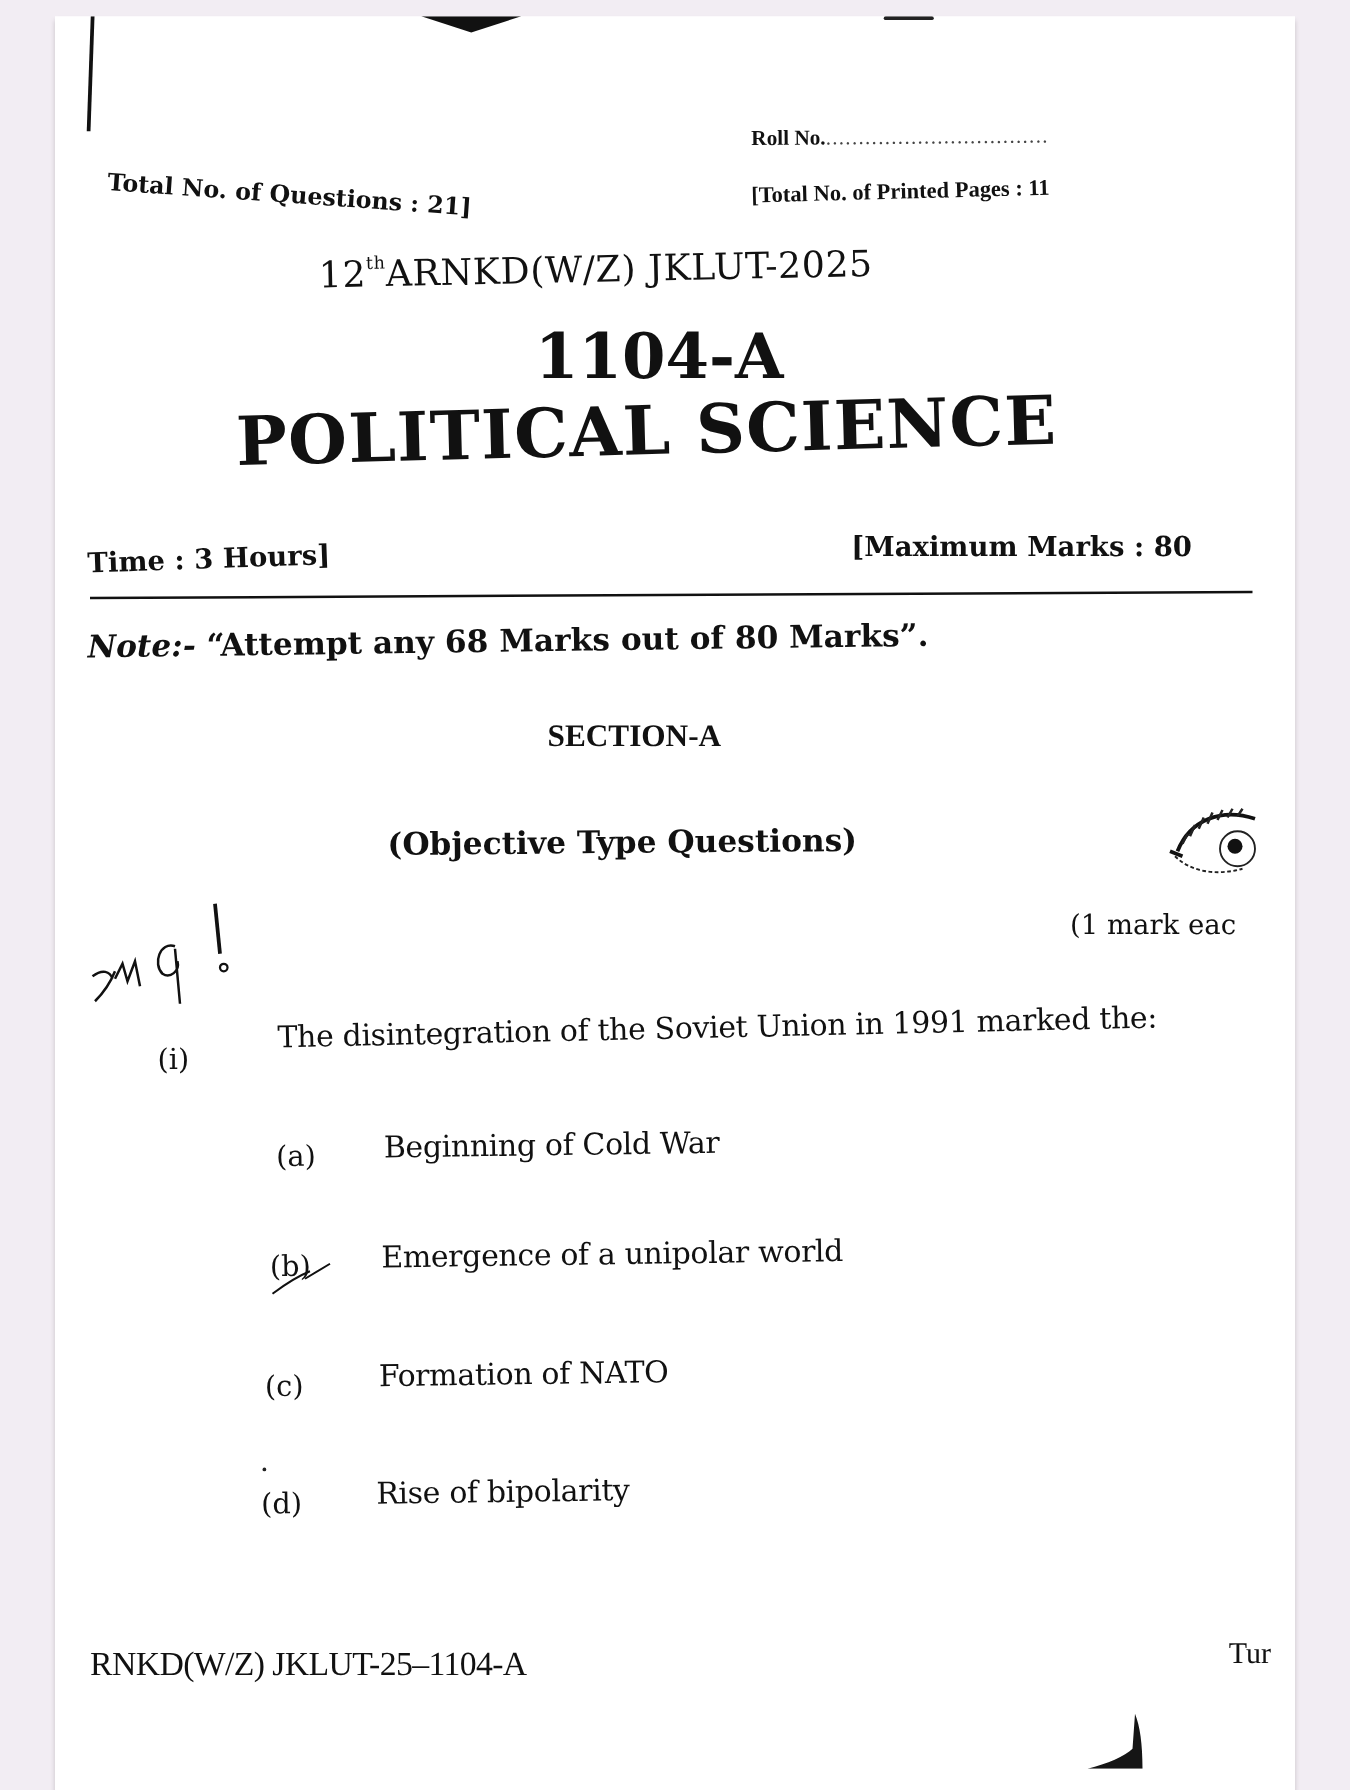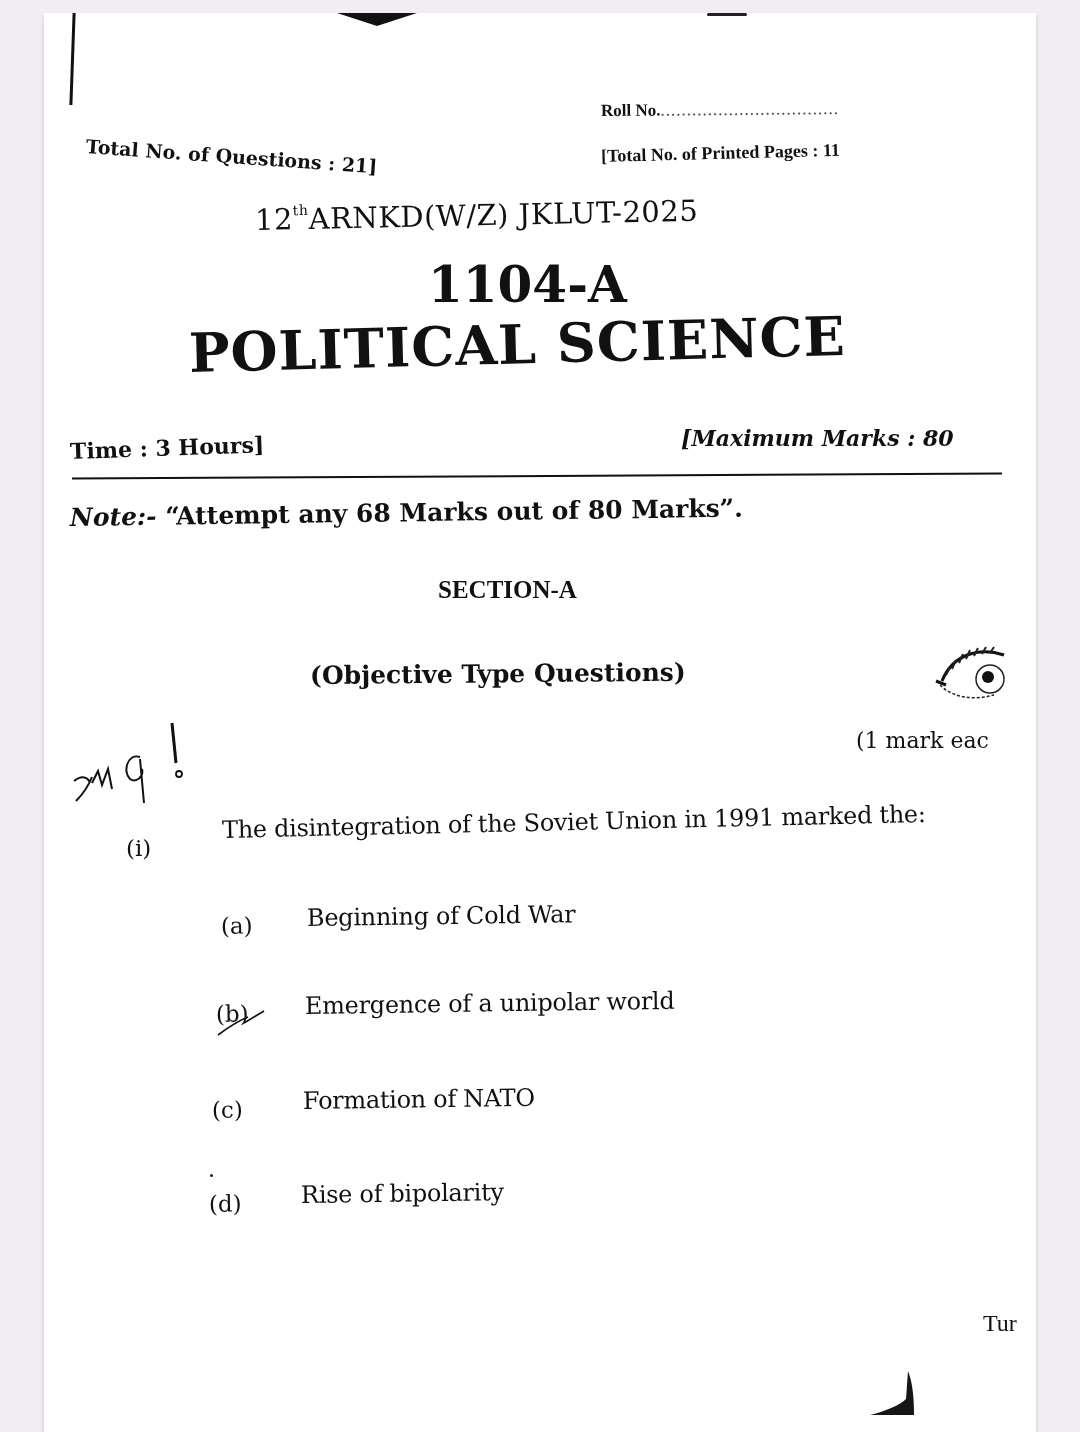--- a/index.html
+++ b/index.html
@@ -65,21 +65,20 @@
       transform: rotate(-1.5deg); transform-origin: left center;
       letter-spacing: 1px;
     }
     .time {
       left: 26px; top: 425px; font-size: 22px; font-weight: bold;
       transform: rotate(-2deg); transform-origin: left center;
     }
     .max-marks {
       left: 637px; top: 412px; font-size: 22px; font-weight: bold;
       font-family: "DejaVu Serif", serif;
-      font-style: italic;
     }
     .rule {
       position: absolute; left: 28px; top: 462px; width: 930px; height: 2px;
       background: #111; transform: rotate(-0.3deg);
     }
     .note {
       left: 26px; top: 490px; font-size: 25px; font-weight: bold;
       transform: rotate(-0.8deg); transform-origin: left center;
     }
     .note .label { font-style: italic; }
@@ -199,18 +198,19 @@
     <path d="M4 32 C 12 26, 24 18, 34 14 M30 20 L50 8" stroke="#111" stroke-width="1.6" fill="none"></path>
   </svg>
 
   <div class="abs opt opt-label opt-c-l">(c)</div>
   <div class="abs opt opt-text opt-c-t">Formation of NATO</div>
 
   <div class="stray-dot"></div>
   <div class="abs opt opt-label opt-d-l">(d)</div>
   <div class="abs opt opt-text opt-d-t">Rise of bipolarity</div>
 
+  <div class="abs footer-code">RNKD(W/Z) JKLUT-25–1104-A</div>
   <div class="abs footer-turn">Tur</div>
 
   <svg class="corner-mark" viewBox="0 0 60 44">
     <path d="M38 0 C 42 10, 44 24, 44 44 L 0 44 C 16 40, 30 34, 36 28 Z" fill="#151515"></path>
   </svg>
 </div>
 
 </body></html>

